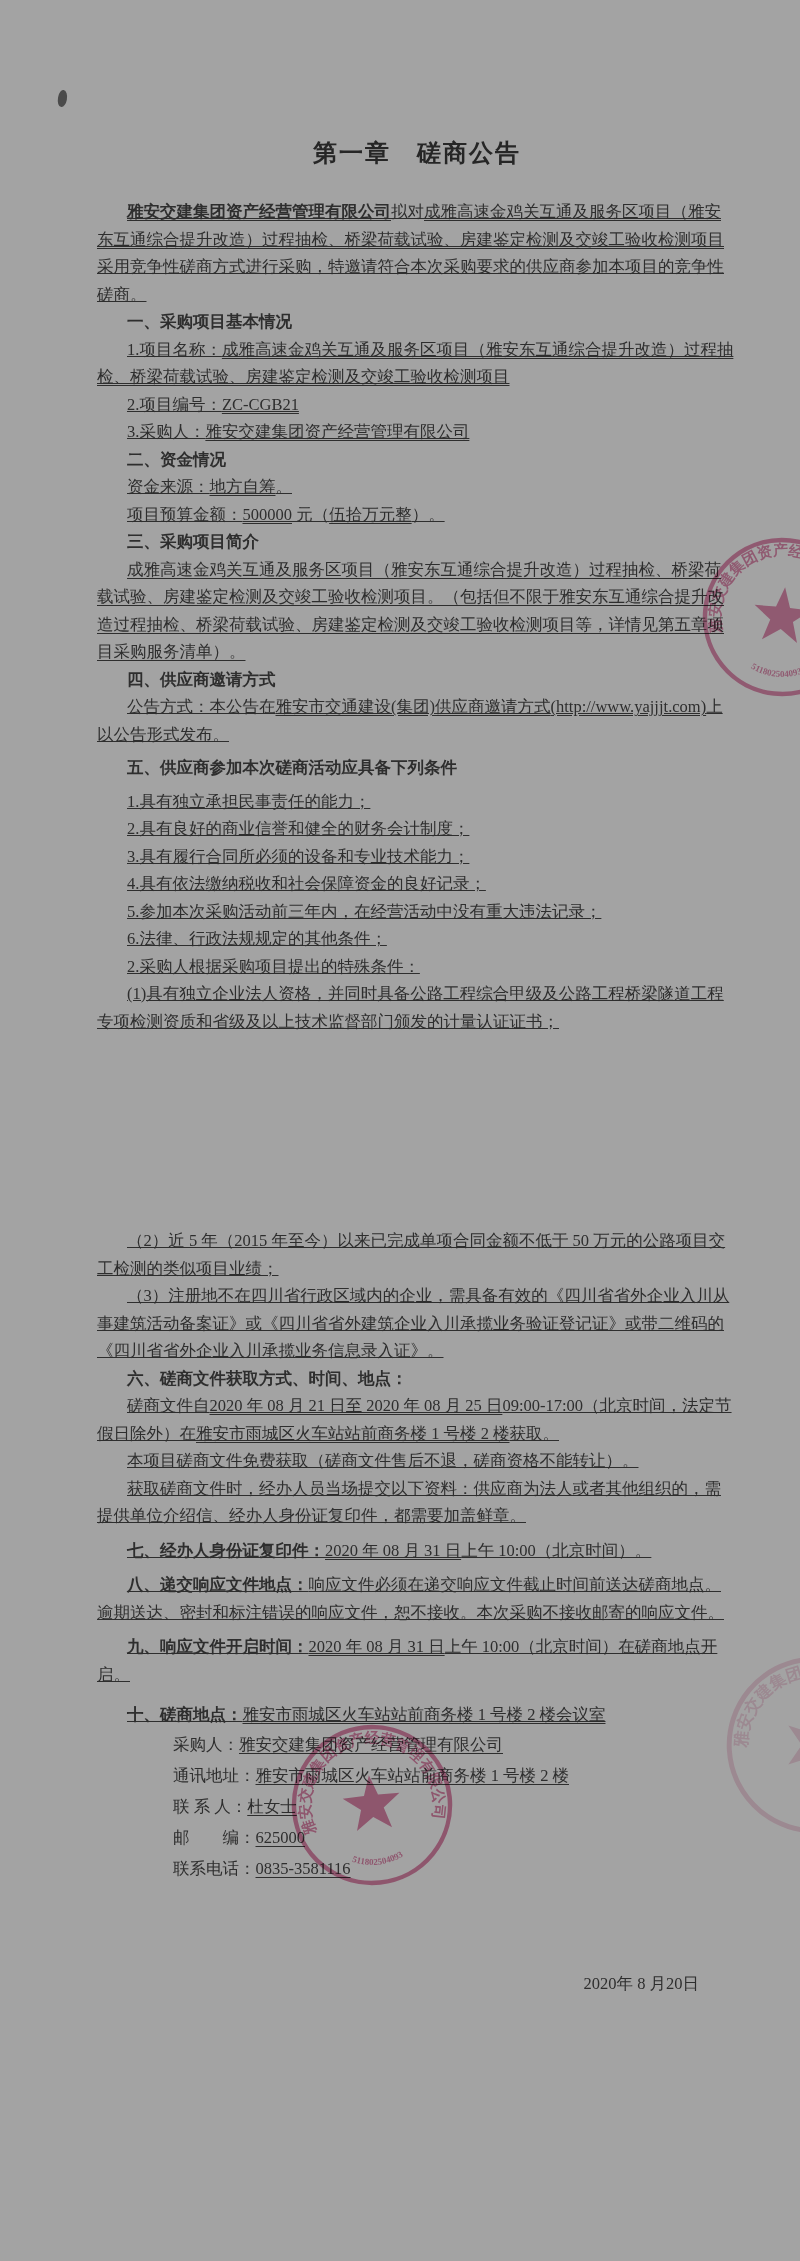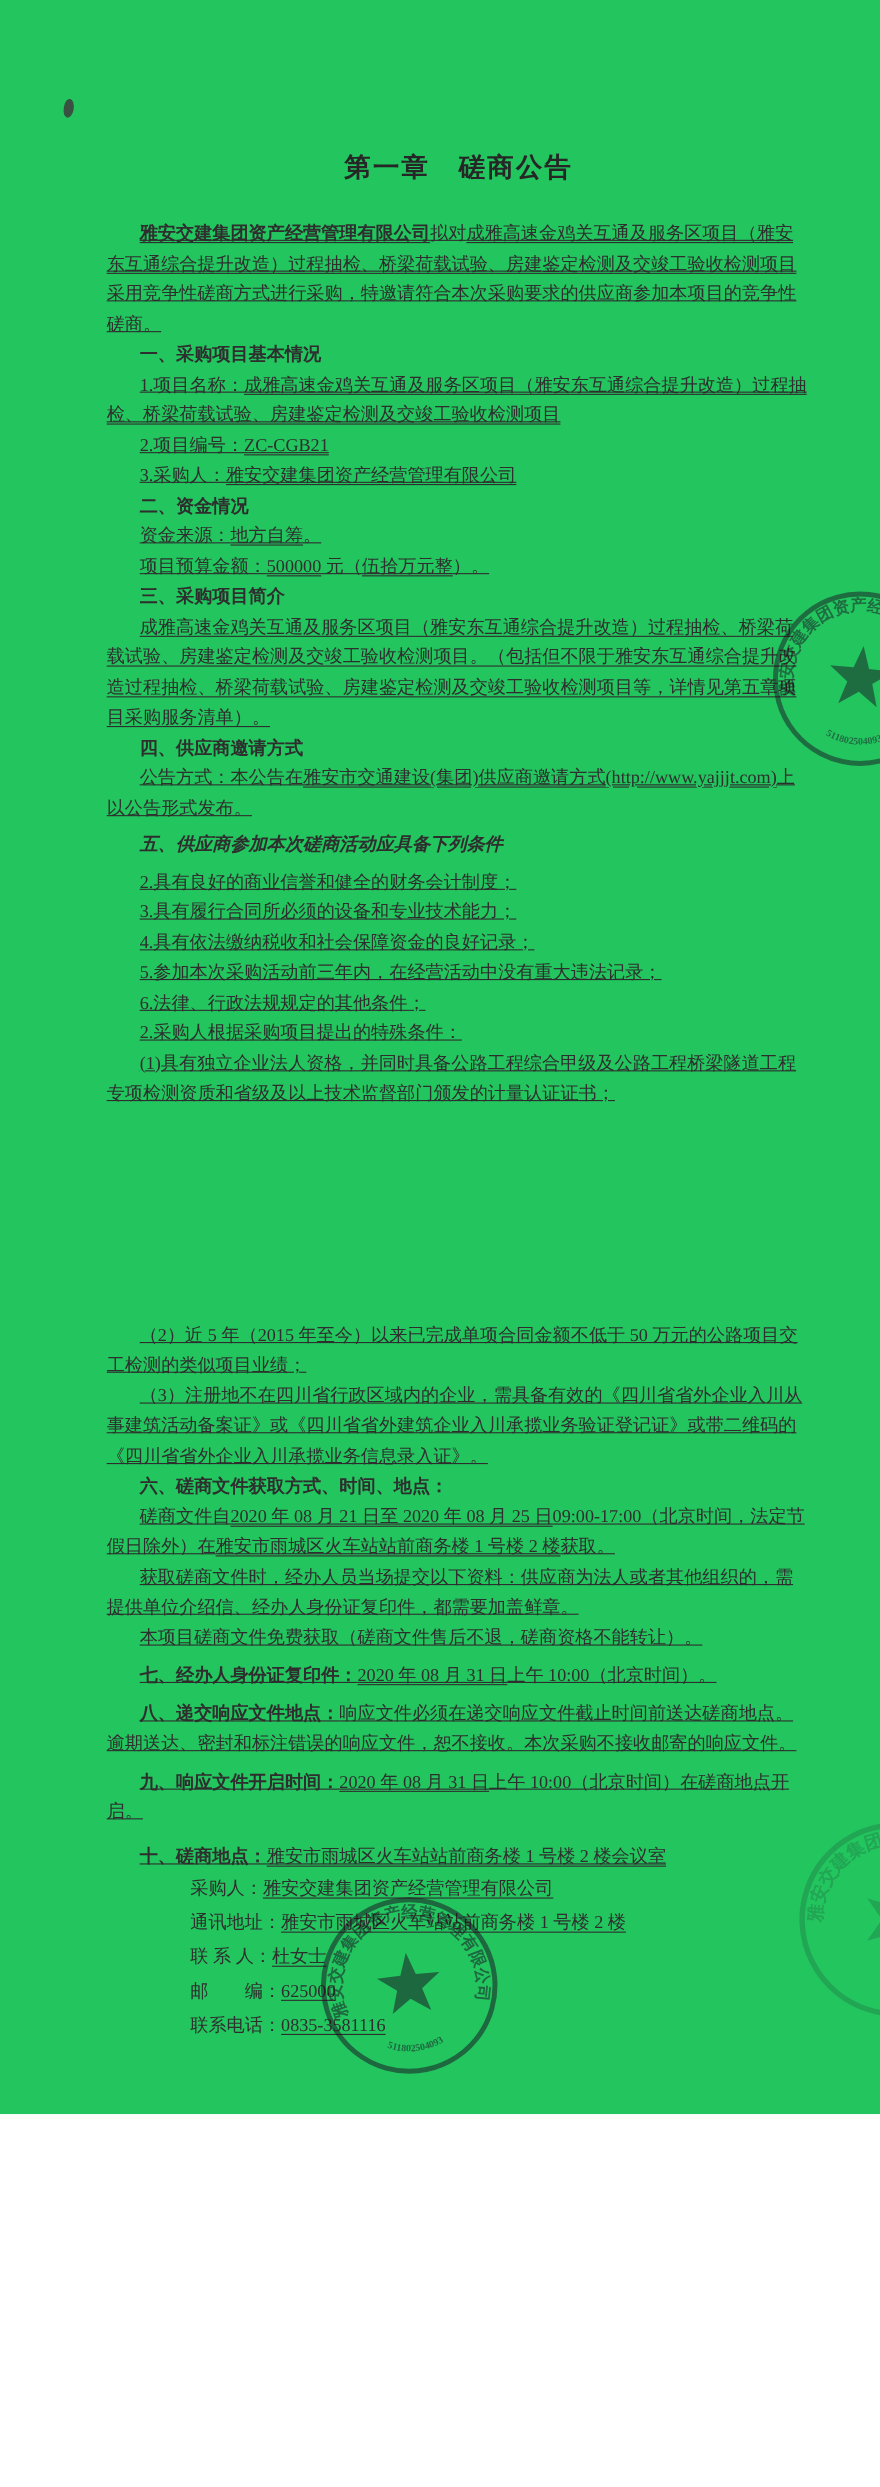--- a/index.html
+++ b/index.html
@@ -1,30 +1,30 @@
 <!DOCTYPE html>
 <html><head>
 <meta charset="utf-8">
 <style>
   html,body{margin:0;padding:0;background:#ffffff;}
   .page{
-    position:relative;width:800px;height:1922px;background:#22c55e;
+    position:relative;width:800px;height:2261px;background:#a3a3a3;
     overflow:hidden;color:#2e2e2e;
     font-family:"Liberation Serif","DejaVu Serif",serif;
   }
   .content{padding:138px 63px 0 97px;font-size:16.5px;line-height:27.5px;}
   h1.doc-title{font-size:24px;line-height:30px;font-weight:bold;text-align:center;
     margin:0;letter-spacing:2px;color:#262626;}
   p{margin:0;}
   .para{text-indent:30px;text-decoration:underline;}
   .hd{font-weight:bold;text-indent:30px;}
   .u{text-decoration:underline;text-underline-offset:3px;}
   .intro{margin-top:30px;}
   .s5-items{margin-top:6px;}
-  .mt6{margin-top:6px;font-style:italic;}
+  .mt6{margin-top:6px;}
   .mt7{margin-top:7px;}
   .mt13{margin-top:13px;}
   .pagebreak-gap{height:192px;}
   .contacts{padding-left:76px;line-height:31px;}
   .date-line{margin:86px 38px 0 0;text-align:right;}
   .smudge{position:absolute;left:58px;top:90px;width:9px;height:17px;background:#3c3c3c;
     border-radius:45% 55% 50% 50%;transform:rotate(10deg);opacity:.85;}
   .stamp{position:absolute;mix-blend-mode:multiply;pointer-events:none;}
   .stamp text{font-family:"Liberation Serif","DejaVu Serif",serif;font-weight:bold;}
   #stampA{left:682px;top:517px;transform:rotate(6deg);opacity:.62;}
@@ -52,38 +52,39 @@
     <p class="para"><span>项目预算金额：</span><span class="u">500000</span><span> 元（</span><span class="u">伍拾万元整</span><span>）。</span></p>
 
     <p class="hd">三、采购项目简介</p>
     <p class="para u">成雅高速金鸡关互通及服务区项目（雅安东互通综合提升改造）过程抽检、桥梁荷载试验、房建鉴定检测及交竣工验收检测项目。（包括但不限于雅安东互通综合提升改造过程抽检、桥梁荷载试验、房建鉴定检测及交竣工验收检测项目等，详情见第五章项目采购服务清单）。</p>
 
     <p class="hd">四、供应商邀请方式</p>
     <p class="para"><span>公告方式：本公告在</span><span class="u">雅安市交通建设(集团)供应商邀请方式</span><span class="u">(http://www.yajjjt.com)</span><span>上以公告形式发布。</span></p>
 
     <p class="hd mt6">五、供应商参加本次磋商活动应具备下列条件</p>
     <div class="s5-items">
+      <p class="para">1.具有独立承担民事责任的能力；</p>
       <p class="para">2.具有良好的商业信誉和健全的财务会计制度；</p>
       <p class="para">3.具有履行合同所必须的设备和专业技术能力；</p>
       <p class="para">4.具有依法缴纳税收和社会保障资金的良好记录；</p>
       <p class="para">5.参加本次采购活动前三年内，在经营活动中没有重大违法记录；</p>
       <p class="para">6.法律、行政法规规定的其他条件；</p>
       <p class="para">2.采购人根据采购项目提出的特殊条件：</p>
       <p class="para">(1)具有独立企业法人资格，并同时具备公路工程综合甲级及公路工程桥梁隧道工程专项检测资质和省级及以上技术监督部门颁发的计量认证证书；</p>
     </div>
 
     <div class="pagebreak-gap"></div>
 
     <p class="para">（2）近 5 年（2015 年至今）以来已完成单项合同金额不低于 50 万元的公路项目交工检测的类似项目业绩；</p>
     <p class="para">（3）注册地不在四川省行政区域内的企业，需具备有效的《四川省省外企业入川从事建筑活动备案证》或《四川省省外建筑企业入川承揽业务验证登记证》或带二维码的《四川省省外企业入川承揽业务信息录入证》。</p>
 
     <p class="hd">六、磋商文件获取方式、时间、地点：</p>
     <p class="para"><span>磋商文件自</span><span class="u">2020 年 08 月 21 日至 2020 年 08 月 25 日</span><span>09:00-17:00（北京时间，法定节假日除外）在</span><span class="u">雅安市雨城区火车站站前商务楼 1 号楼 2 楼</span><span>获取。</span></p>
+    <p class="para">本项目磋商文件免费获取（磋商文件售后不退，磋商资格不能转让）。</p>
     <p class="para">获取磋商文件时，经办人员当场提交以下资料：供应商为法人或者其他组织的，需提供单位介绍信、经办人身份证复印件，都需要加盖鲜章。</p>
-    <p class="para">本项目磋商文件免费获取（磋商文件售后不退，磋商资格不能转让）。</p>
 
     <p class="para mt7"><b>七、经办人身份证复印件：</b><span class="u">2020 年 08 月 31 日</span><span>上午 10:00（北京时间）。</span></p>
 
     <p class="para mt7"><b>八、递交响应文件地点：</b><span>响应文件必须在递交响应文件截止时间前送达磋商地点。逾期送达、密封和标注错误的响应文件，恕不接收。本次采购不接收邮寄的响应文件。</span></p>
 
     <p class="para mt7"><b>九、响应文件开启时间：</b><span class="u">2020 年 08 月 31 日</span><span>上午 10:00（北京时间）在磋商地点开启。</span></p>
 
     <p class="para mt13"><b>十、磋商地点：</b><span class="u">雅安市雨城区火车站站前商务楼 1 号楼 2 楼会议室</span></p>
 
     <div class="contacts">

